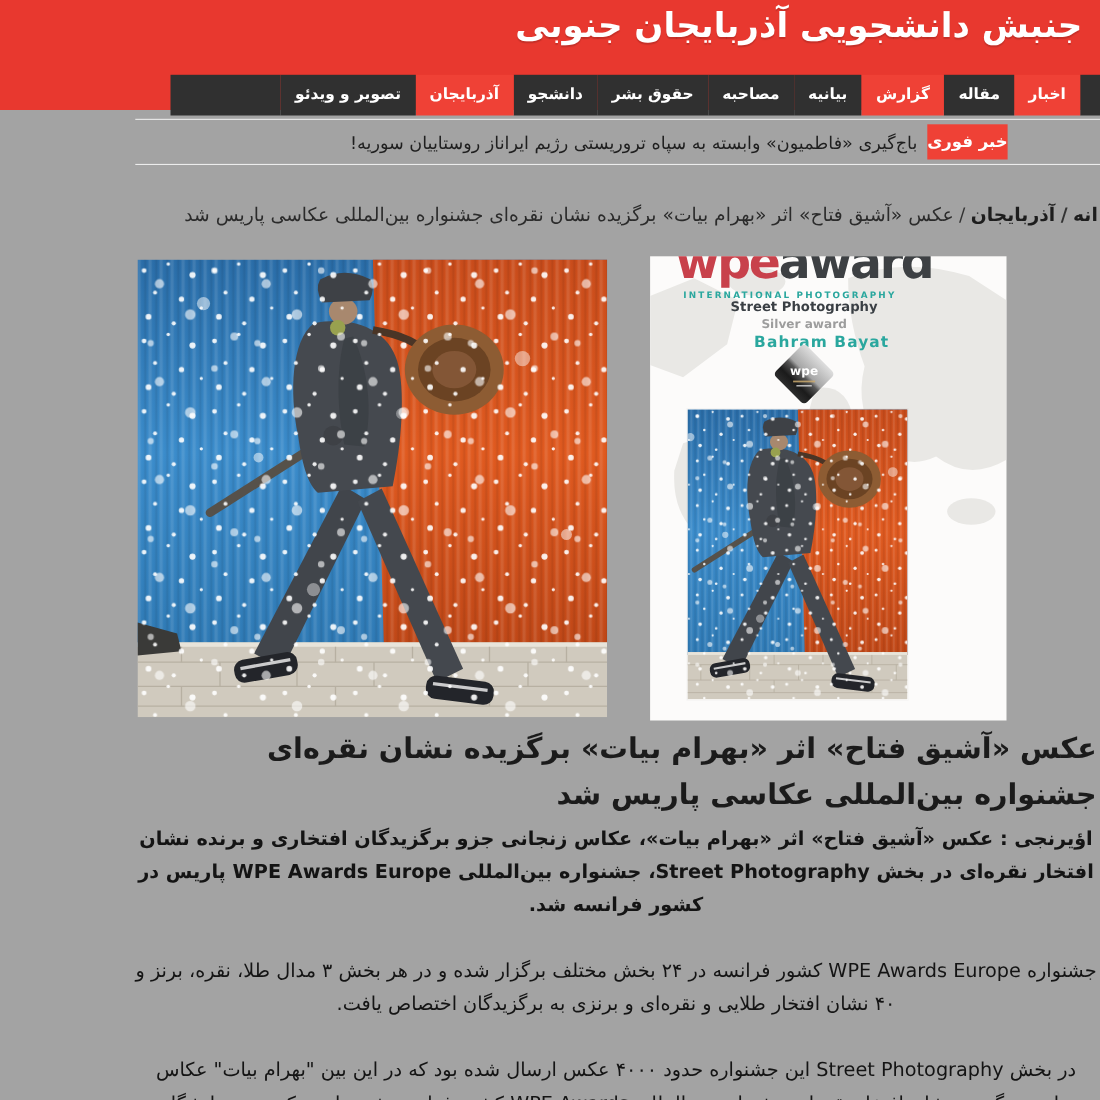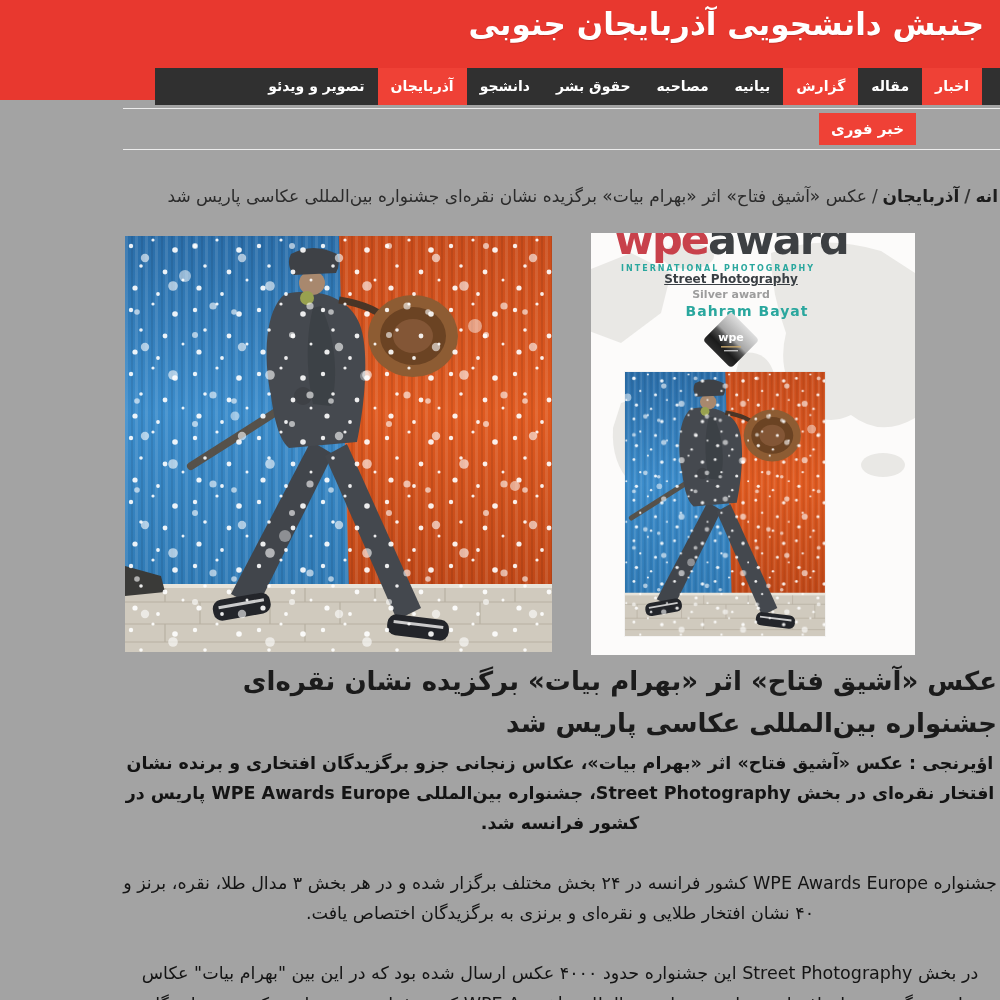--- a/index.html
+++ b/index.html
@@ -15,21 +15,21 @@
   .nav-fill{width:100px;background:#303030;}
   .nav-item{display:block;background:#303030;color:#fff;font-size:14px;font-weight:bold;
             padding:0 13px;line-height:37px;text-decoration:none;white-space:nowrap;cursor:pointer;}
   .nav-item.active{background:#ef4136;}
 
   
   .ticker{position:absolute;top:108px;left:123px;right:0;height:40px;
           border-top:1px solid #ececec;border-bottom:1px solid #ececec;
           display:flex;align-items:center;direction:rtl;}
   .ticker-badge{background:#ef4136;color:#fff;font-weight:bold;font-size:15px;
-                padding:7px 12px;margin-right:84px;white-space:nowrap;}
+                padding:7px 0;margin-right:84px;white-space:nowrap;}
   .ticker-text{color:#1f1f1f;font-size:16px;margin-right:9px;text-decoration:none;
                white-space:nowrap;cursor:pointer;}
 
   
   .breadcrumb{position:absolute;top:186px;right:2px;direction:rtl;font-size:17px;
               white-space:nowrap;color:#444;}
   .crumb-strong{font-weight:bold;color:#1d1d1d;cursor:pointer;}
   .crumb-sep{margin:0 5px;color:#333;}
   .crumb-page{color:#2b2b2b;}
 
@@ -38,21 +38,21 @@
   .poster{position:absolute;left:591px;top:233px;width:324px;height:422px;background:#fcfbfa;
           overflow:hidden;cursor:pointer;}
   .poster-map{position:absolute;top:0;left:0;}
   .wpe-logo{position:absolute;top:-15px;left:0;width:280px;text-align:center;direction:ltr;
             font-size:43px;font-weight:bold;letter-spacing:-2px;line-height:1;}
   .wpe-logo .lr{color:#c8414b;}
   .wpe-logo .ld{color:#3d4043;}
   .poster-tagline{position:absolute;top:31px;left:0;width:224px;text-align:right;direction:ltr;
                   font-size:8px;font-weight:bold;letter-spacing:2px;color:#2aa79e;}
   .poster-category{position:absolute;top:39px;left:0;width:280px;text-align:center;
-                   font-size:12px;font-weight:bold;color:#3a3f44;text-decoration:underline;}
+                   font-size:12px;font-weight:bold;color:#3a3f44;}
   .poster-award{position:absolute;top:55px;left:0;width:280px;text-align:center;
                 font-size:11px;font-weight:bold;color:#9d9d9d;}
   .poster-winner{position:absolute;top:70px;left:0;width:280px;text-align:center;
                  font-size:14px;font-weight:bold;color:#2aa79e;letter-spacing:1px;padding-left:16px;}
   .poster-diamond{position:absolute;top:77px;left:110px;}
   .poster-thumb{position:absolute;top:139px;left:34px;box-shadow:0 0 0 1px rgba(0,0,0,.03);}
 
   
   .article-title{position:absolute;top:660px;left:123px;right:3px;margin:0;direction:rtl;
                  text-align:right;font-size:26px;font-weight:bold;color:#1b1b1b;line-height:1.62;}
@@ -194,20 +194,21 @@
       <a class="nav-item">حقوق بشر</a>
       <a class="nav-item">دانشجو</a>
       <a class="nav-item active">آذربایجان</a>
       <a class="nav-item">تصویر و ویدئو</a>
       <div class="nav-fill"></div>
     </nav>
   </header>
 
   <div class="ticker">
     <span class="ticker-badge">خبر فوری</span>
+    <a class="ticker-text">باج‌گیری «فاطمیون» وابسته به سپاه تروریستی رژیم ایراناز روستاییان سوریه!</a>
   </div>
 
   <div class="breadcrumb">
     <span class="crumb-strong">انه</span><span class="crumb-sep crumb-strong">/</span><span class="crumb-strong">آذربایجان</span><span class="crumb-sep">/</span><span class="crumb-page">عکس «آشیق فتاح» اثر «بهرام بیات» برگزیده نشان نقره‌ای جشنواره بین‌المللی عکاسی پاریس شد</span>
   </div>
 
   <svg class="photo-main" width="427" height="416">
     <use href="#photoSym" width="100%" height="100%"></use>
   </svg>
 

